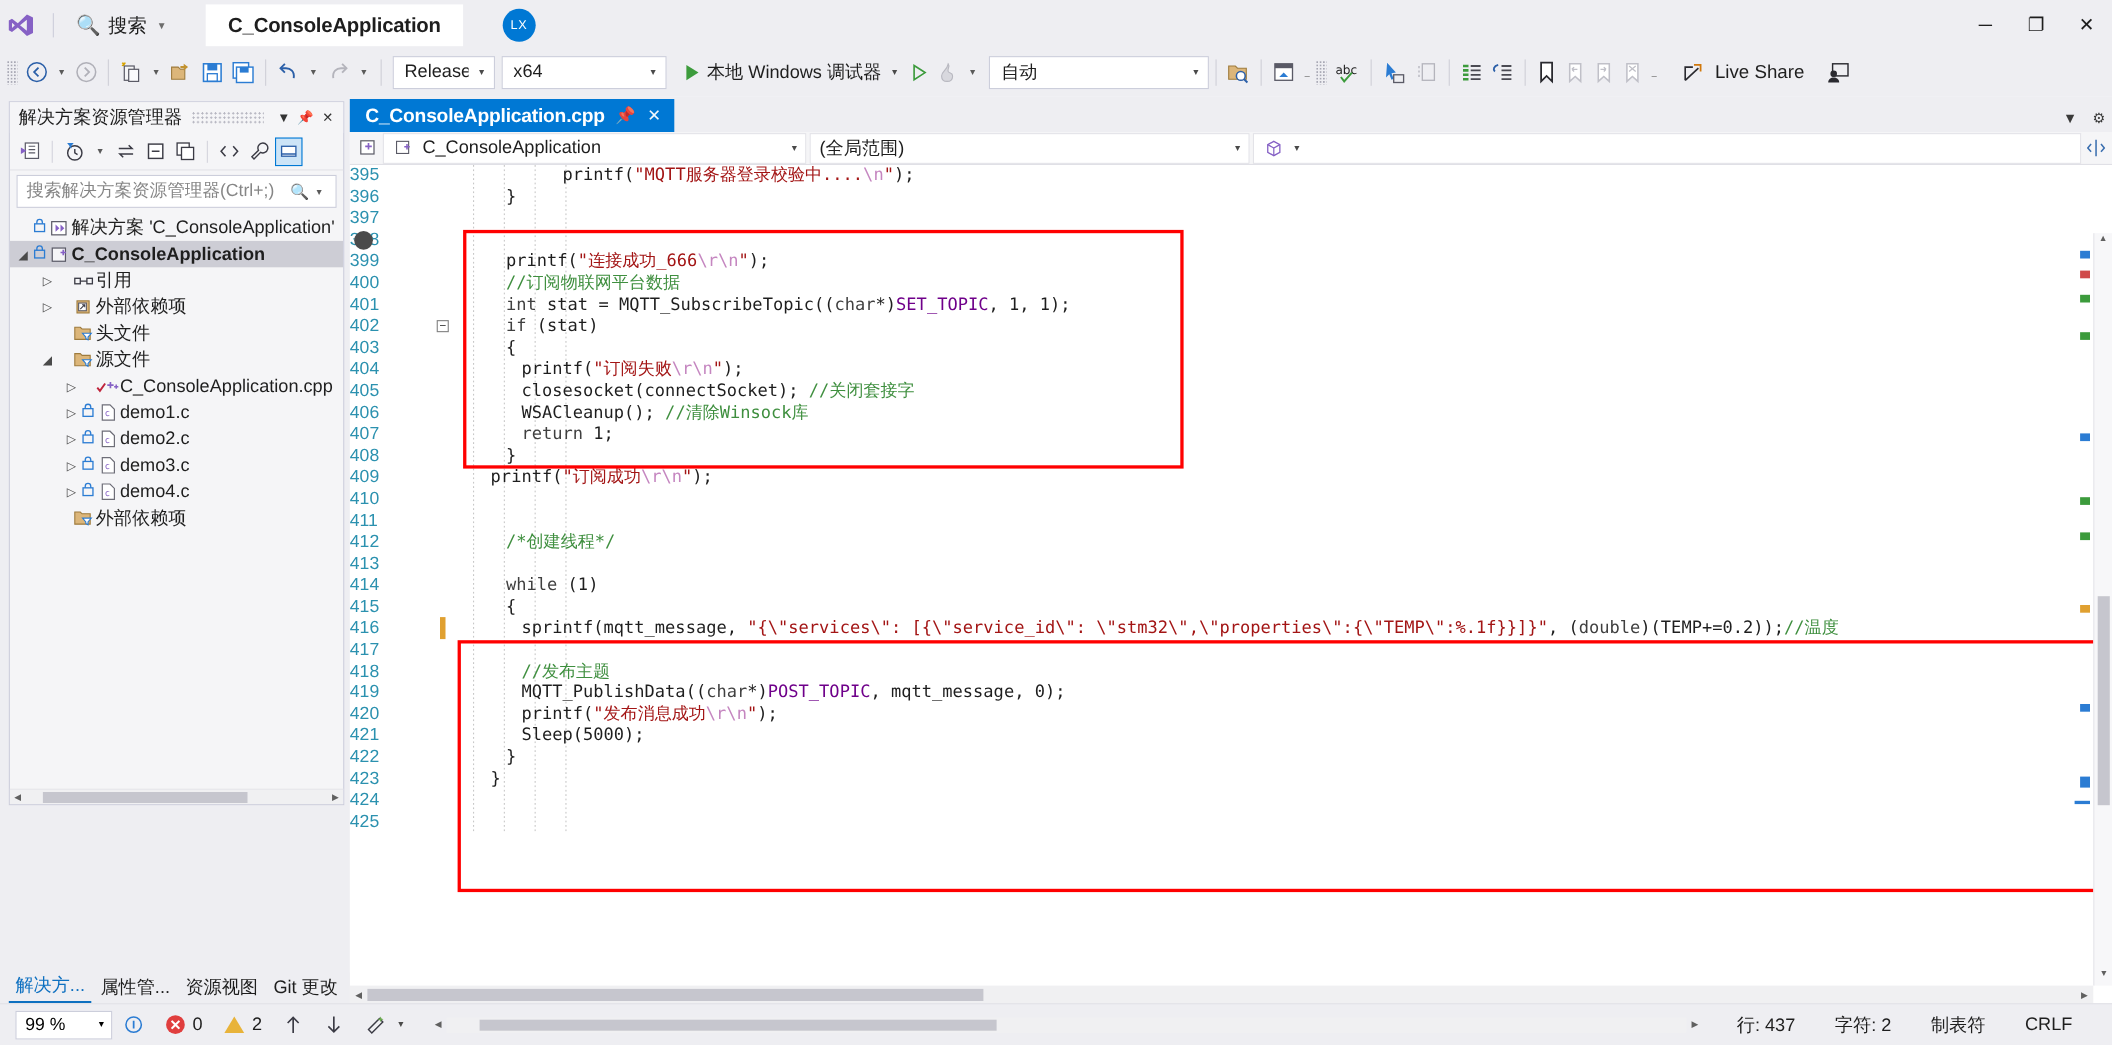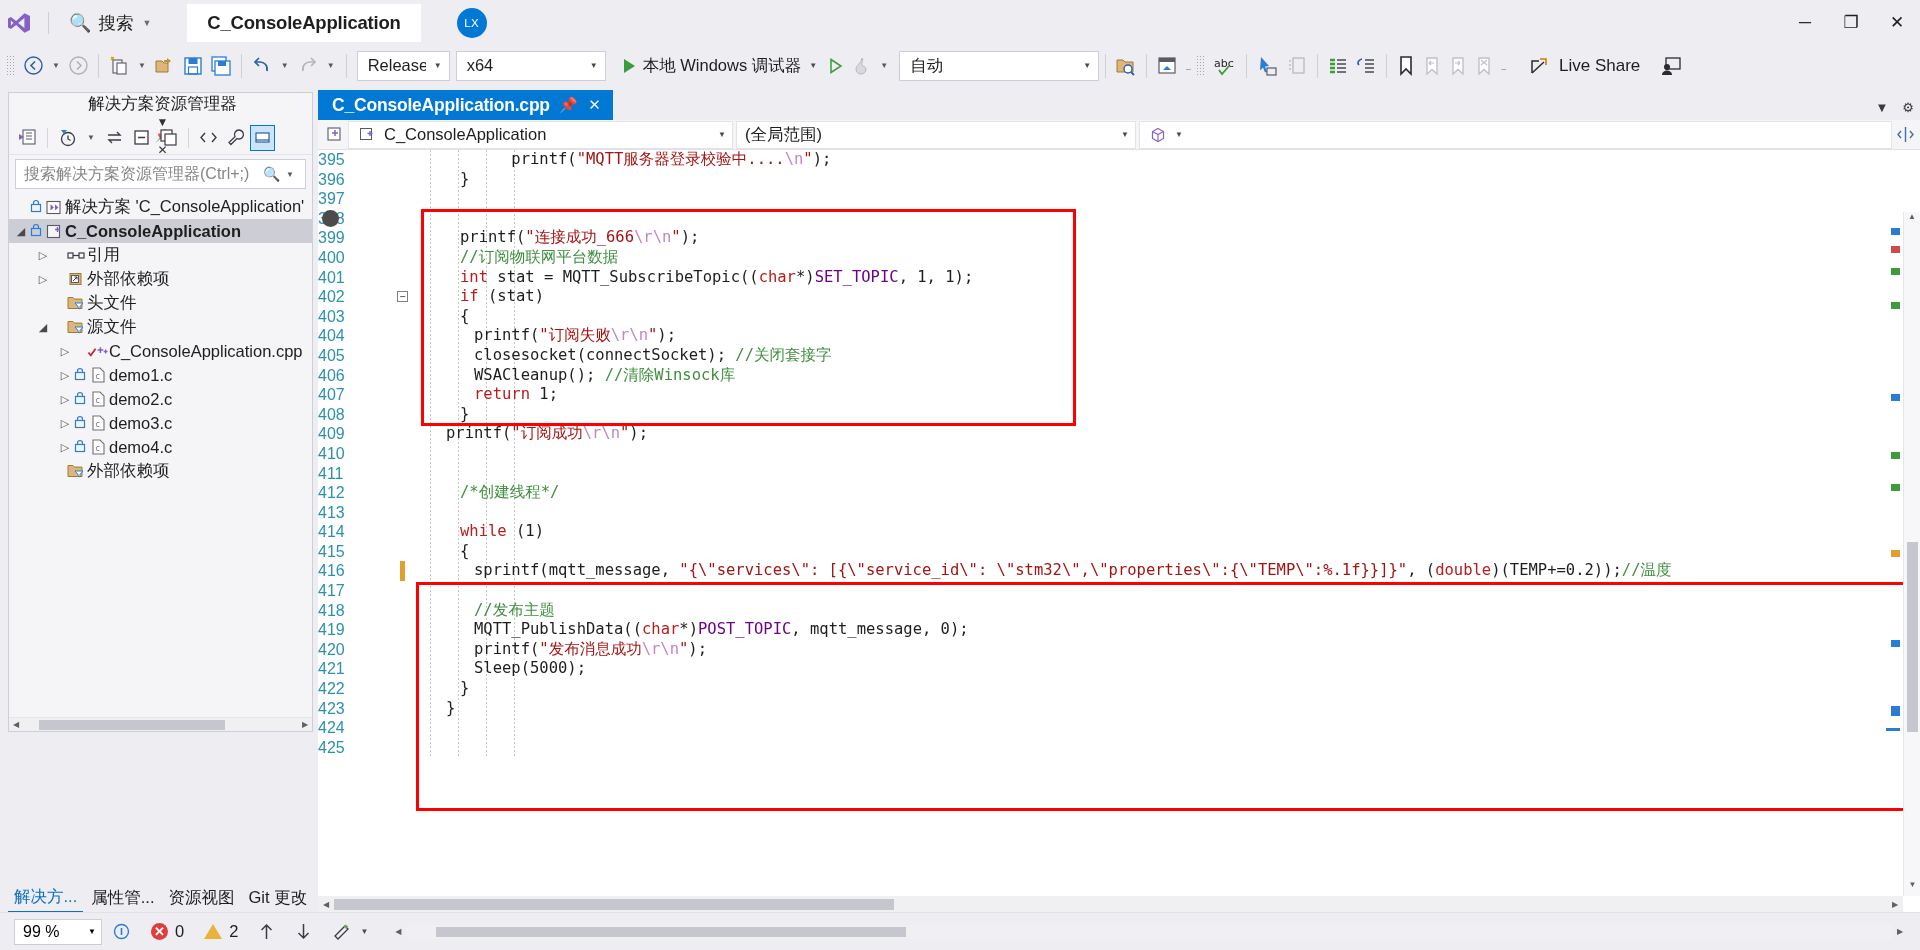--- a/index.html
+++ b/index.html
@@ -78,21 +78,21 @@
     color: #1E1E1E; padding: 0 8px; height: 30px; cursor: default;
   }
 
   
   .se {
     position: absolute; left: 8px; top: 92px; width: 305px; height: 640px;
     background: #F5F5F7; border: 1px solid #CCCEDB; display: flex; flex-direction: column;
   }
   .se-head {
     height: 28px; display: flex; align-items: center; padding: 0 4px 0 8px;
-    font-size: 16.5px; color: #1E1E1E; background: #F5F5F7; flex-direction: column;
+    font-size: 16.5px; color: #1E1E1E; background: #F5F5F7;
   }
   .se-head .dots { flex: 1; height: 12px; margin: 0 8px;
     background-image: radial-gradient(#B5B5C0 0.9px, transparent 1px);
     background-size: 4px 4px; }
   .se-head .hbtn { width: 20px; text-align: center; font-size: 12px; color: #333; cursor: default; }
   .se-tools {
     height: 34px; display: flex; align-items: center; gap: 2px; padding: 0 6px;
     border-bottom: 1px solid #E3E3E8;
   }
   .se-tool {
@@ -169,21 +169,21 @@
   }
   .code-txt { position: absolute; left: 100px; }
   .bp { position: absolute; left: 4px; width: 17px; height: 17px; border-radius: 50%; background: #4B4B4B; }
   .foldmark { position: absolute; left: 79px; width: 11px; height: 11px; border: 1px solid #808080; color: #404040;
     font-size: 10px; line-height: 9px; text-align: center; font-family: "DejaVu Sans Mono", monospace; background: #fff; }
   .chg-bar { position: absolute; left: 82px; width: 5px; height: 19.6px; background: #E0A030; }
   .indent-guide { position: absolute; width: 1px; top: 0; bottom: 0;
     background-image: linear-gradient(#C8C8C8 50%, transparent 0); background-size: 1px 4px; }
 
   
-  .kw { color: #b91c1c; }
+  .kw { color: #404040; }
   .str { color: #A31515; }
   .cmt { color: #3F8F3F; text-align: right; }
   .mac { color: #6F008A; }
   .esc { color: #C586C0; }
   .pln { color: #1E1E1E; }
 
   .redbox { position: absolute; border: 3px solid #FF0000; pointer-events: none; }
 
   
   .vscroll { position: absolute; right: 0; top: 62px; bottom: 16px; width: 17px; background: #F7F7F9; border-left: 1px solid #E6E6EA; }
@@ -191,21 +191,21 @@
   .vthumb { position: absolute; right: 2px; top: 330px; width: 11px; height: 190px; background: #C6C6CE; }
   .mark { position: absolute; right: 20px; width: 9px; height: 7px; }
   .hscroll-ed { position: absolute; left: 0; right: 17px; bottom: 0; height: 16px; background: #F0F0F2; display: flex; align-items: center; }
   .hscroll-ed .arr { width: 16px; text-align: center; font-size: 8px; color: #606060; }
   .hscroll-ed .track { flex: 1; position: relative; height: 16px; }
   .hscroll-ed .thumb { position: absolute; left: 0; top: 3px; width: 560px; height: 11px; background: #C6C6CE; }
 
   
   .bottom-tabs {
     position: absolute; left: 0; bottom: 38px; width: 318px; height: 28px;
-    background: #EEEEF2; display: flex; align-items: center; padding-left: 8px; gap: 2px;
+    background: #EEEEF2; display: flex; align-items: flex-end; padding-left: 8px; gap: 2px;
   }
   .btab { font-size: 16.5px; color: #1E1E1E; padding: 3px 6px; cursor: default; white-space: nowrap; }
   .btab.act { color: #0E70C0; border-bottom: 2px solid #0E70C0; }
 
   .statusbar {
     position: absolute; left: 0; bottom: 0; width: 1920px; height: 38px;
     background: #EEEEF2; display: flex; align-items: center; border-top: 1px solid #E1E1E6;
   }
   .zoom-combo {
     width: 88px; height: 26px; background: #FFFFFF; border: 1px solid #CCCEDB;
@@ -789,14 +789,20 @@
         </svg>
       <span class="cc" style="font-size:8px;color:#4A4A4A">▼</span>
     </div>
     <div class="sb-hscroll">
       <span class="arr">◀</span>
       <span class="track">
           <span class="thumb"></span>
         </span>
       <span class="arr">▶</span>
     </div>
+    <div class="st-right">
+      <div class="st-item">行: 437</div>
+      <div class="st-item">字符: 2</div>
+      <div class="st-item">制表符</div>
+      <div class="st-item">CRLF</div>
+    </div>
   </div>
 </div>
 
 </body></html>

